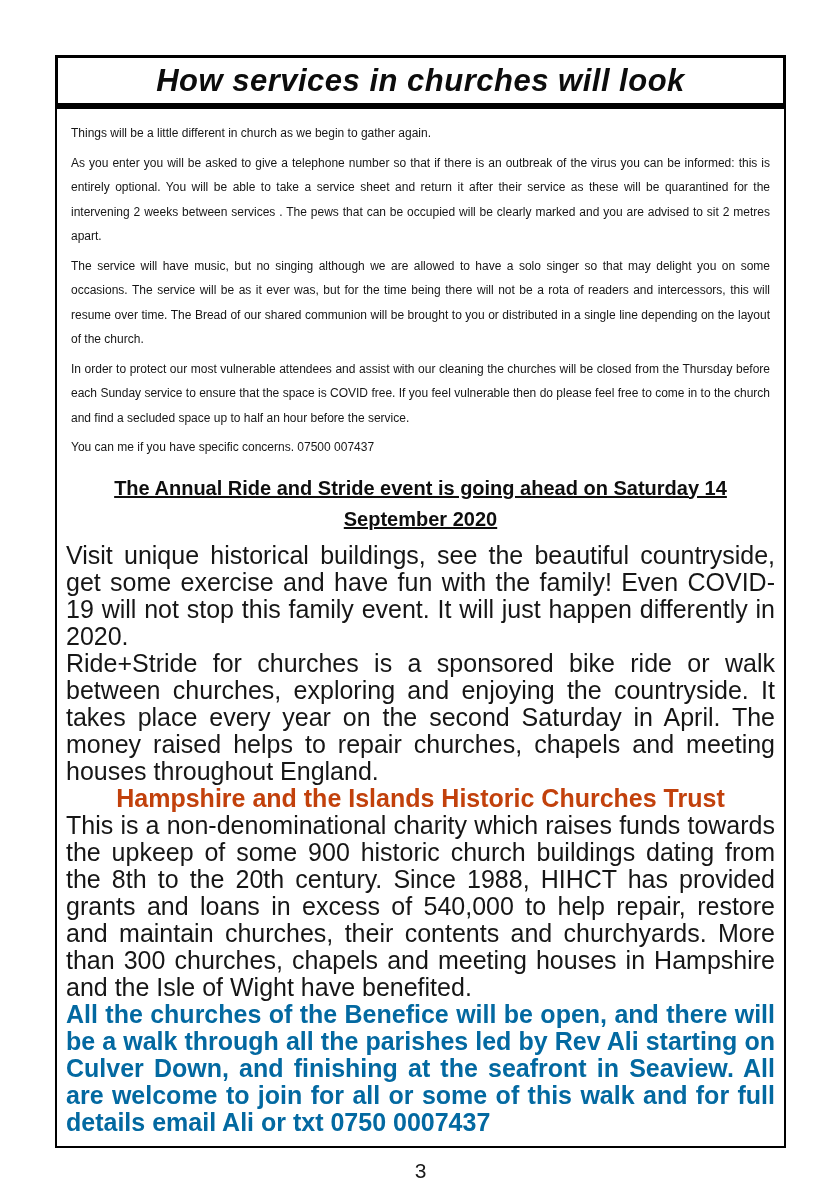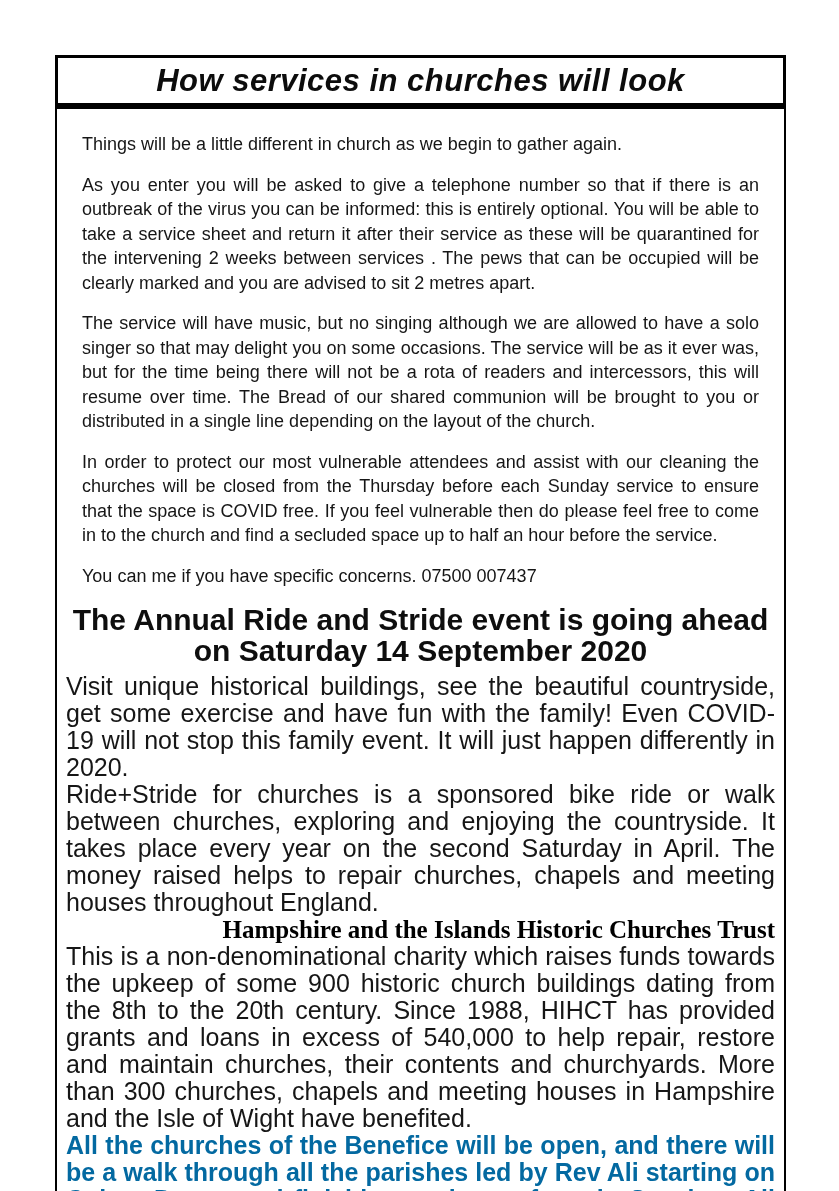--- a/index.html
+++ b/index.html
@@ -40,46 +40,46 @@
     white-space: nowrap;
   }
   .content-box {
     box-sizing: border-box;
     border: 2px solid #000000;
     border-top: none;
     min-height: 1023px;
     padding: 7px 9px 10px 9px;
   }
   .body-sm p {
-    margin: 16px;
-    font-size: 18px;
+    margin: 5px;
+    font-size: 12px;
     line-height: 24.5px;
     text-align: justify;
     color: #161616;
   }
   .section-heading {
     margin: 13px 0 7px 0;
-    font-size: 30px;
+    font-size: 20px;
     line-height: 31px;
     font-weight: bold;
     text-align: center;
     color: #0e0e0e;
+    text-decoration: underline;
   }
   .body-lg p {
     margin: 0;
     font-size: 25px;
     line-height: 27px;
     text-align: justify;
     color: #161616;
   }
   .body-lg p.subhead {
     font-weight: bold;
-    text-align: right;
-    color: #000000;
-    font-family: Liberation Serif, serif;
+    text-align: center;
+    color: #c2410c;
   }
   .body-lg p.bold-para {
     font-weight: bold;
     color: #0369a1;
   }
   .page-number {
     margin-top: 11px;
     text-align: center;
     font-size: 21px;
     color: #1a1a1a;

